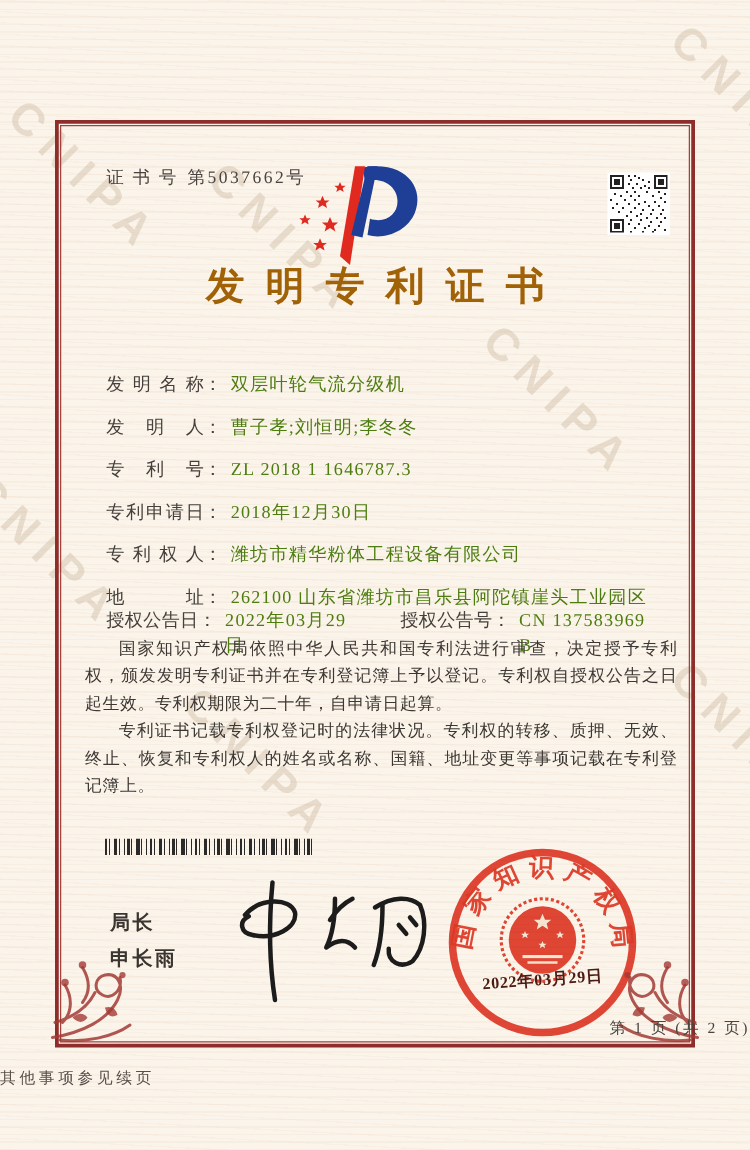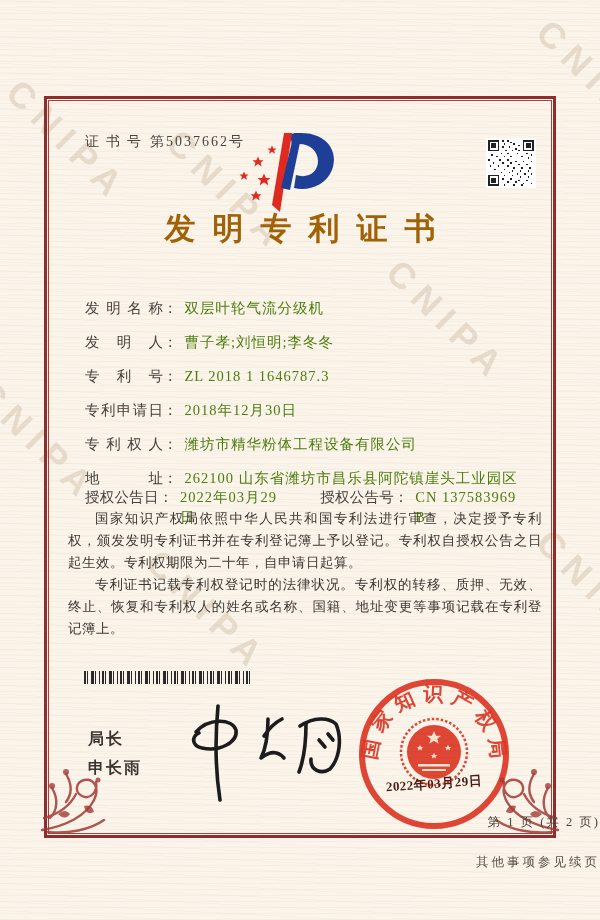--- a/index.html
+++ b/index.html
@@ -72,21 +72,21 @@
   }
   .sig-labels{position:absolute;left:88px;top:724px;font-size:16px;color:#3a3530;font-weight:600;}
   .sig-labels div{height:29px;line-height:29px;letter-spacing:2px;}
   .signature{position:absolute;left:178px;top:696px;}
   .seal{position:absolute;left:356px;top:676px;mix-blend-mode:multiply;}
   .page-info{
     position:absolute;left:0;right:0;top:814px;text-align:right;
     font-size:12.5px;color:#4a443e;letter-spacing:2px;
   }
   .continuation{
-    position:absolute;left:0;right:0;top:854px;text-align:right;
+    position:absolute;left:0;right:0;top:854px;text-align:left;
     font-size:12.5px;color:#565049;letter-spacing:3px;
   }
   .ornament{position:absolute;pointer-events:none;}
   .ornament.bl{left:38px;top:722px;}
   .ornament.br{left:462px;top:722px;transform:scaleX(-1);}
 </style>
 </head>
 <body>
 
 <div class="texture"></div>

